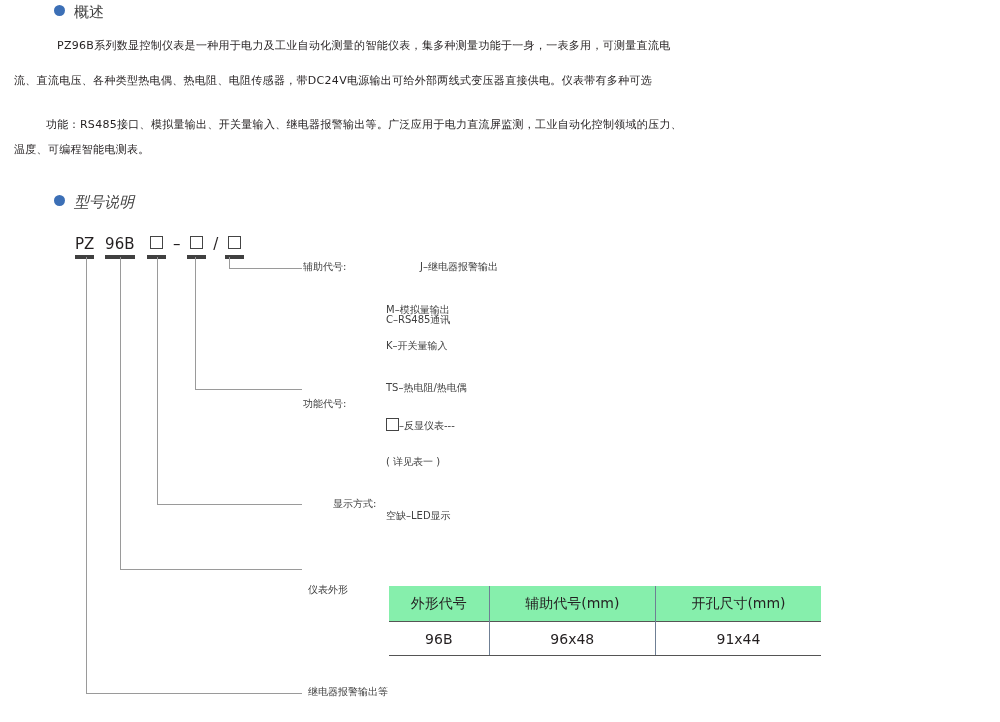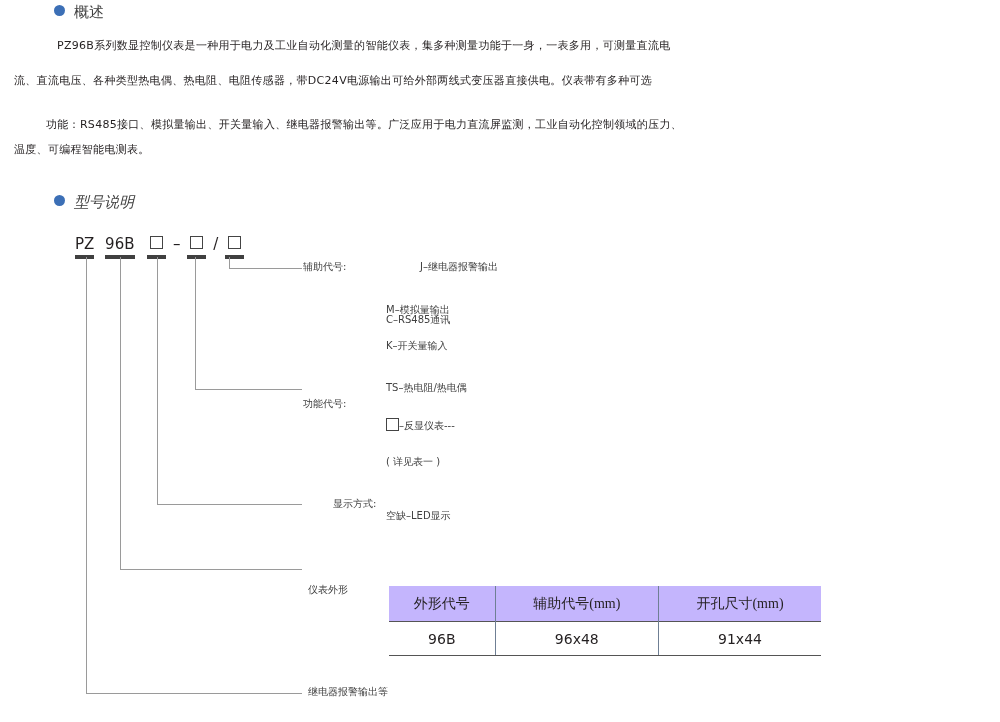--- a/index.html
+++ b/index.html
@@ -10,21 +10,21 @@
   .bullet { display:inline-block; width:11px; height:11px; border-radius:50%;
             background:#3c6fb6; margin-right:9px; vertical-align:middle; position:relative; top:-2px; }
   .para { font-size:11px; color:#231f20; letter-spacing:0.3px; }
   .code { font-size:15px; color:#231f20; }
   .ul { border-bottom:4px solid #404040; padding-bottom:2px; }
   .box { display:inline-block; width:11px; height:11px; border:1px solid #444; vertical-align:middle; position:relative; top:-2px; }
   .label { font-size:10px; color:#404040; }
   .vline { position:absolute; width:1px; background:#9a9a9a; }
   .hline { position:absolute; height:1px; background:#9a9a9a; }
   table.spec { position:absolute; left:389px; top:586px; width:432px; border-collapse:collapse; font-size:14px; }
-  table.spec th { background:#c4b5fd; font-weight:normal; height:33px; color:#231f20; border-right:1px solid #6f7f94;font-family:Liberation Serif, serif; }
+  table.spec th { background:#86efac; font-weight:normal; height:33px; color:#231f20; border-right:1px solid #6f7f94; }
   table.spec td { height:31px; text-align:center; border-right:1px solid #6f7f94; border-bottom:1.5px solid #555; border-top:1px solid #555; }
   table.spec th:last-child, table.spec td:last-child { border-right:none; }
 </style>
 </head>
 <body>
 
 <div class="abs sec-title" style="left:54px; top:3px;">
   <span class="bullet"></span><span>概述</span>
 </div>
 <div class="abs para" style="left:57px; top:38px;">PZ96B系列数显控制仪表是一种用于电力及工业自动化测量的智能仪表，集多种测量功能于一身，一表多用，可测量直流电</div>

